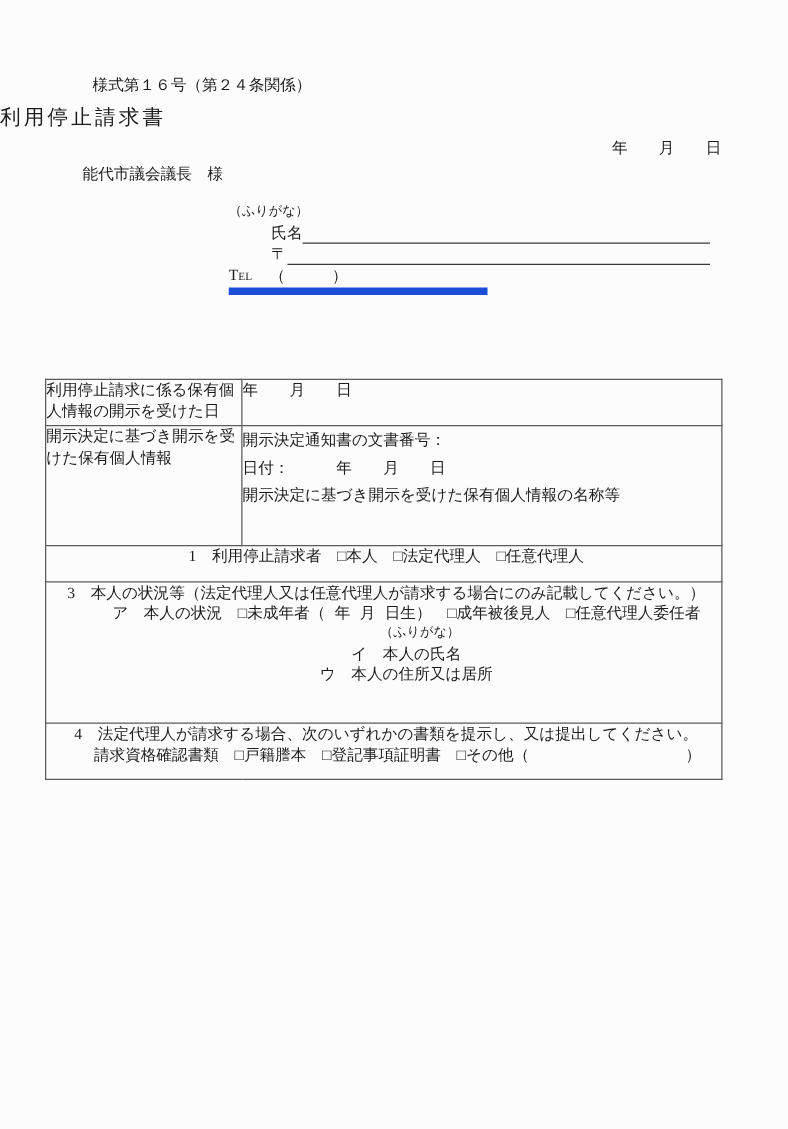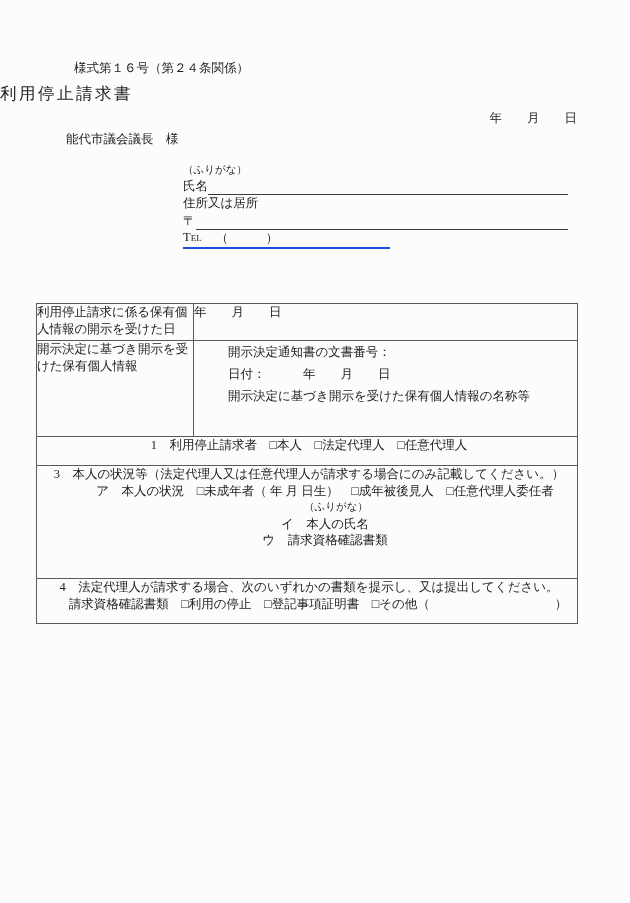--- a/index.html
+++ b/index.html
@@ -12,53 +12,53 @@
     font-size:12.5px;
     line-height:17px;
     overflow:hidden;
   }
   .form-no{position:absolute;left:38px;top:60px;margin-left:36px;}
   .doc-title{position:absolute;left:0;right:0;top:84px;text-align:left;font-size:16.5px;letter-spacing:2.5px;line-height:20px;}
   .date-top{position:absolute;right:53px;top:110px;}
   .addressee{position:absolute;left:66px;top:131px;}
 
   .applicant{position:absolute;left:183px;top:162px;width:385px;}
-  .applicant .row{height:17.2px;display:flex;align-items:flex-end;}
+  .applicant .row{height:17.2px;display:flex;align-items:flex-end;margin-left:34px;}
   .applicant .furi{font-size:10.5px;line-height:15px;height:16px;display:block;}
   .applicant .fill{flex:1;border-bottom:1px solid #3a3a3a;height:100%;}
-  .applicant .tel-row{width:207px;border-bottom:2px solid #1d4ed8;height:17.2px;display:flex;align-items:flex-end;}
+  .applicant .tel-row{width:207px;border-bottom:6px solid #1d4ed8;height:17.2px;display:flex;align-items:flex-end;}
   .applicant .tel-label{letter-spacing:0;}
   .applicant .sc{font-size:9px;}
   .applicant .tel-val{margin-left:14px;}
 
   .intro{position:absolute;left:38px;top:252px;width:556px;line-height:17.5px;}
 
   table.main{
     position:absolute;left:36px;top:303px;
     border-collapse:collapse;table-layout:fixed;width:541px;padding-left:16px;
   }
   table.main td{
     border:1px solid #5a5a5a;
     padding:0;vertical-align:top;
     overflow:hidden;
   }
   td.lbl{vertical-align:middle;padding:2px 0 2px 6px;line-height:16.5px;}
   td.val-date{vertical-align:middle;padding-left:23px;}
   td.cell{padding:2px 0 2px 8px;}
   td.sec{padding:3px 0 2px 6px;}
-  .r2 .ln{line-height:22px;margin-left:34px;}
+  .r2 .ln{line-height:22px;}
   .r3 .ln{line-height:16.6px;}
   .r3 .paren{padding-left:7px;}
   .sec .ln{line-height:17px;text-align:center;}
   .sec.s2 .ln{line-height:19.8px;}
   .sec.s3 .ln{line-height:16.6px;}
   .l-num{padding-left:4px;}
   .l-sub{padding-left:22px;}
   .l-note{padding-left:2px;}
-  .l-sub2{padding-left:36px;}
+  .l-sub2{padding-left:36px;font-family:Liberation Mono, monospace;}
   .l-furi{padding-left:58px;font-size:10.5px;}
   .l-doc{padding-left:22px;}
   .r4-line{padding-left:4px;line-height:22px;}
 </style>
 </head>
 <body>
 
 <div class="page">
 
   <div class="form-no">様式第１６号（第２４条関係）</div>
@@ -67,23 +67,20 @@
 
   <div class="date-top">年　　月　　日</div>
 
   <div class="addressee">能代市議会議長　様</div>
 
   <div class="applicant">
     <span class="furi">（ふりがな）</span>
     <div class="row">
       <span>氏名</span>
       <span class="fill"></span>
-    </div>
-    <div class="row">
-      <span>住所又は居所</span>
     </div>
     <div class="row">
       <span>〒</span>
       <span class="fill"></span>
     </div>
     <div class="tel-row">
       <span class="tel-label"><span>T</span><span class="sc">EL</span></span>
       <span class="tel-val">（　　　）</span>
     </div>
   </div>
@@ -117,27 +114,27 @@
       </td>
     </tr>
 
 
     <tr style="height:113px">
       <td colspan="2" class="sec s3">
         <div class="ln l-num">3　本人の状況等（法定代理人又は任意代理人が請求する場合にのみ記載してください。）</div>
         <div class="ln l-sub2">ア　本人の状況　□未成年者（ 年 月 日生）　□成年被後見人　□任意代理人委任者</div>
         <div class="ln l-furi">（ふりがな）</div>
         <div class="ln l-sub2">イ　本人の氏名</div>
-        <div class="ln l-sub2">ウ　請求資格確認書類</div>
+        <div class="ln l-sub2">ウ　本人の住所又は居所</div>
       </td>
     </tr>
 
     <tr style="height:45px">
       <td colspan="2" class="sec">
         <div class="ln l-num">4　法定代理人が請求する場合、次のいずれかの書類を提示し、又は提出してください。</div>
-        <div class="ln l-doc">請求資格確認書類　□利用の停止　□登記事項証明書　□その他（　　　　　　　　　　）</div>
+        <div class="ln l-doc">請求資格確認書類　□戸籍謄本　□登記事項証明書　□その他（　　　　　　　　　　）</div>
       </td>
     </tr>
 
 
   </tbody>
     </table>
 </div>
 
 </body></html>

